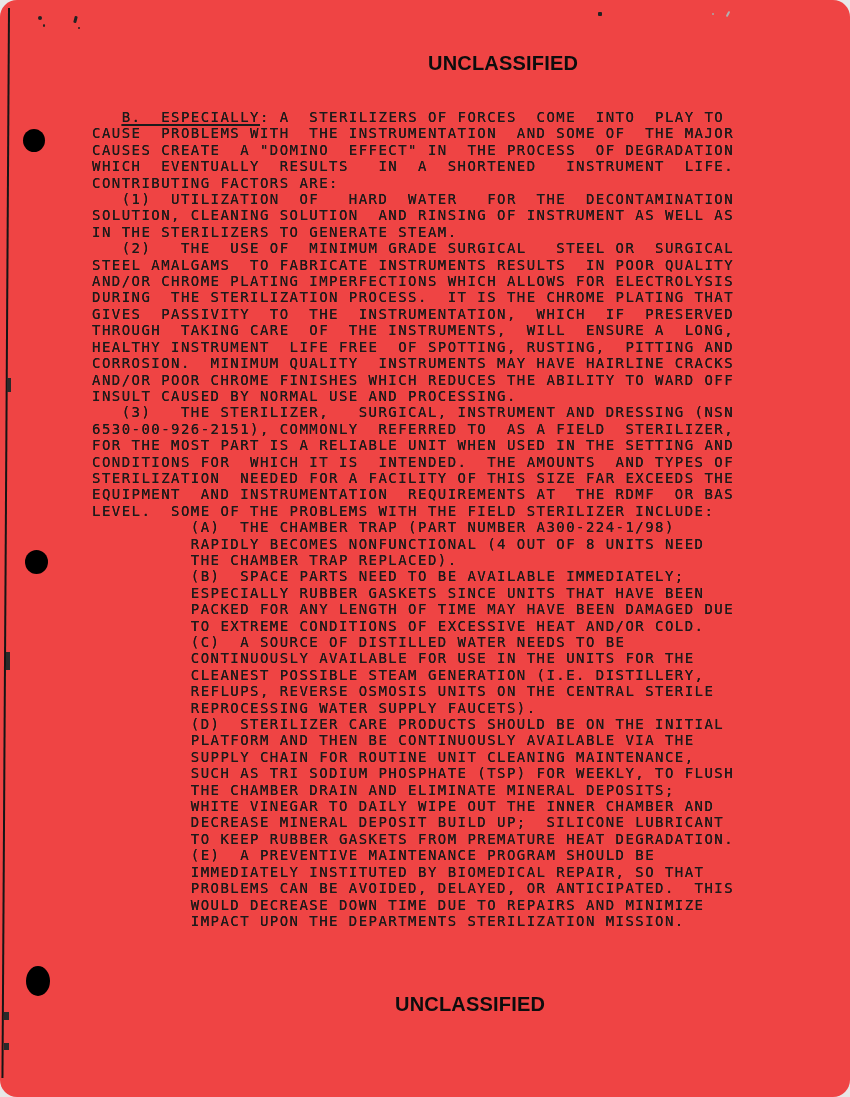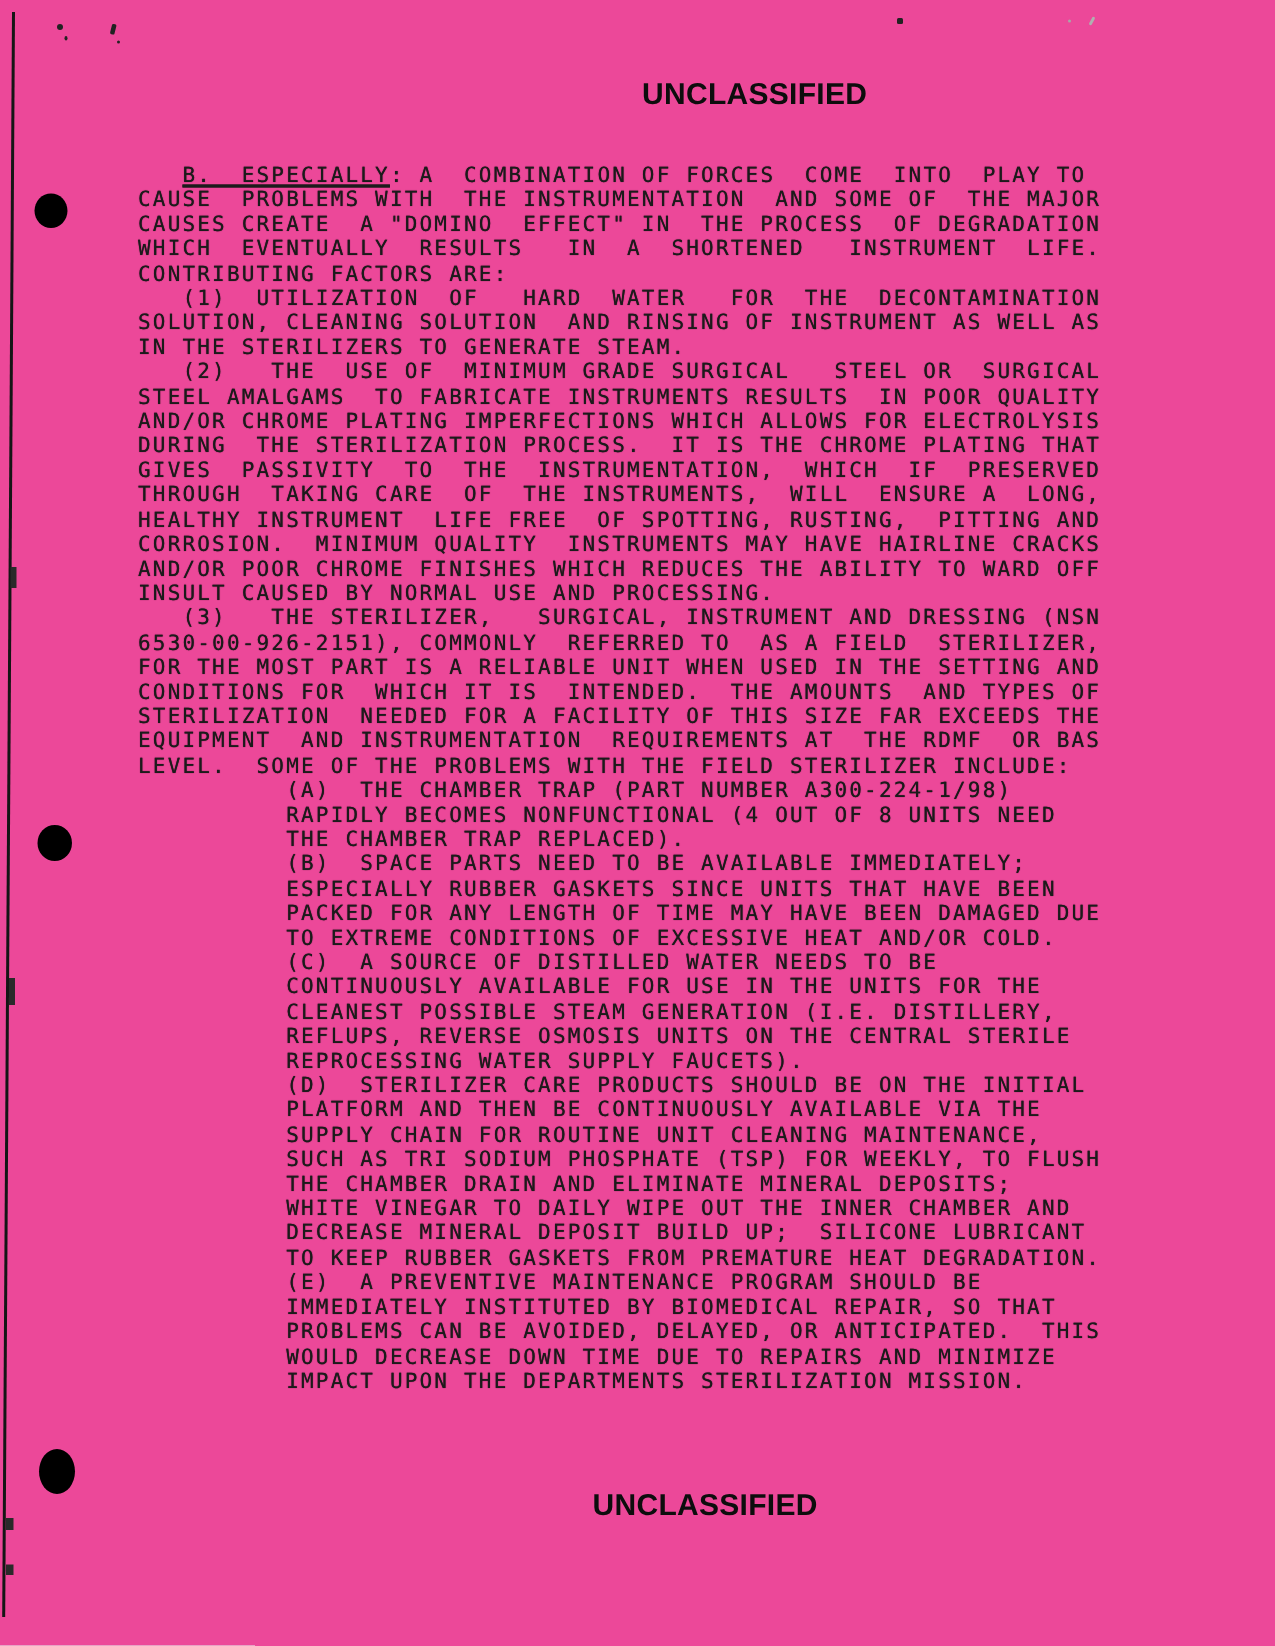--- a/index.html
+++ b/index.html
@@ -1,21 +1,22 @@
 <!DOCTYPE html>
 <html><head>
 <meta charset="utf-8">
 <style>
   html,body{margin:0;padding:0;background:#e8e8e8;}
   .page{
     position:relative;
     width:850px;height:1097px;
-    background:#ec4899;
+    background:#ef4444;
     overflow:hidden;
     font-family:"DejaVu Sans Mono",monospace;
+    border-radius:17px;
   }
   
   .edge-line{
     position:absolute;left:8px;top:8px;width:2px;height:1070px;
     background:#151515;
     transform-origin:top center;
     transform:rotate(0.35deg);
   }
   .edge-nub{position:absolute;background:#2a2a2a;}
   
@@ -76,21 +77,21 @@
   <div class="speck" style="left:38px;top:16px;width:4px;height:4px;"></div>
   <div class="speck" style="left:43px;top:24px;width:2px;height:3px;"></div>
   <div class="tick" style="left:74px;top:16px;width:3px;height:7px;transform:rotate(14deg);"></div>
   <div class="speck" style="left:78px;top:27px;width:2px;height:2px;"></div>
   <div class="speck" style="left:598px;top:12px;width:4px;height:4px;border-radius:1px;"></div>
   <div class="speck light" style="left:712px;top:13px;width:2px;height:2px;"></div>
   <div class="tick" style="left:727px;top:11px;width:2px;height:6px;background:#b0b0b0;transform:rotate(28deg);"></div>
 
   <div class="classification header">UNCLASSIFIED</div>
 
-  <pre class="body"><span>   </span><u>B.  ESPECIALLY</u><span>: A  COMBINATION OF FORCES  COME  INTO  PLAY TO</span>
+  <pre class="body"><span>   </span><u>B.  ESPECIALLY</u><span>: A  STERILIZERS OF FORCES  COME  INTO  PLAY TO</span>
 <span>CAUSE  PROBLEMS WITH  THE INSTRUMENTATION  AND SOME OF  THE MAJOR
 CAUSES CREATE  A "DOMINO  EFFECT" IN  THE PROCESS  OF DEGRADATION
 WHICH  EVENTUALLY  RESULTS   IN  A  SHORTENED   INSTRUMENT  LIFE.
 CONTRIBUTING FACTORS ARE:
    (1)  UTILIZATION  OF   HARD  WATER   FOR  THE  DECONTAMINATION
 SOLUTION, CLEANING SOLUTION  AND RINSING OF INSTRUMENT AS WELL AS
 IN THE STERILIZERS TO GENERATE STEAM.
    (2)   THE  USE OF  MINIMUM GRADE SURGICAL   STEEL OR  SURGICAL
 STEEL AMALGAMS  TO FABRICATE INSTRUMENTS RESULTS  IN POOR QUALITY
 AND/OR CHROME PLATING IMPERFECTIONS WHICH ALLOWS FOR ELECTROLYSIS

